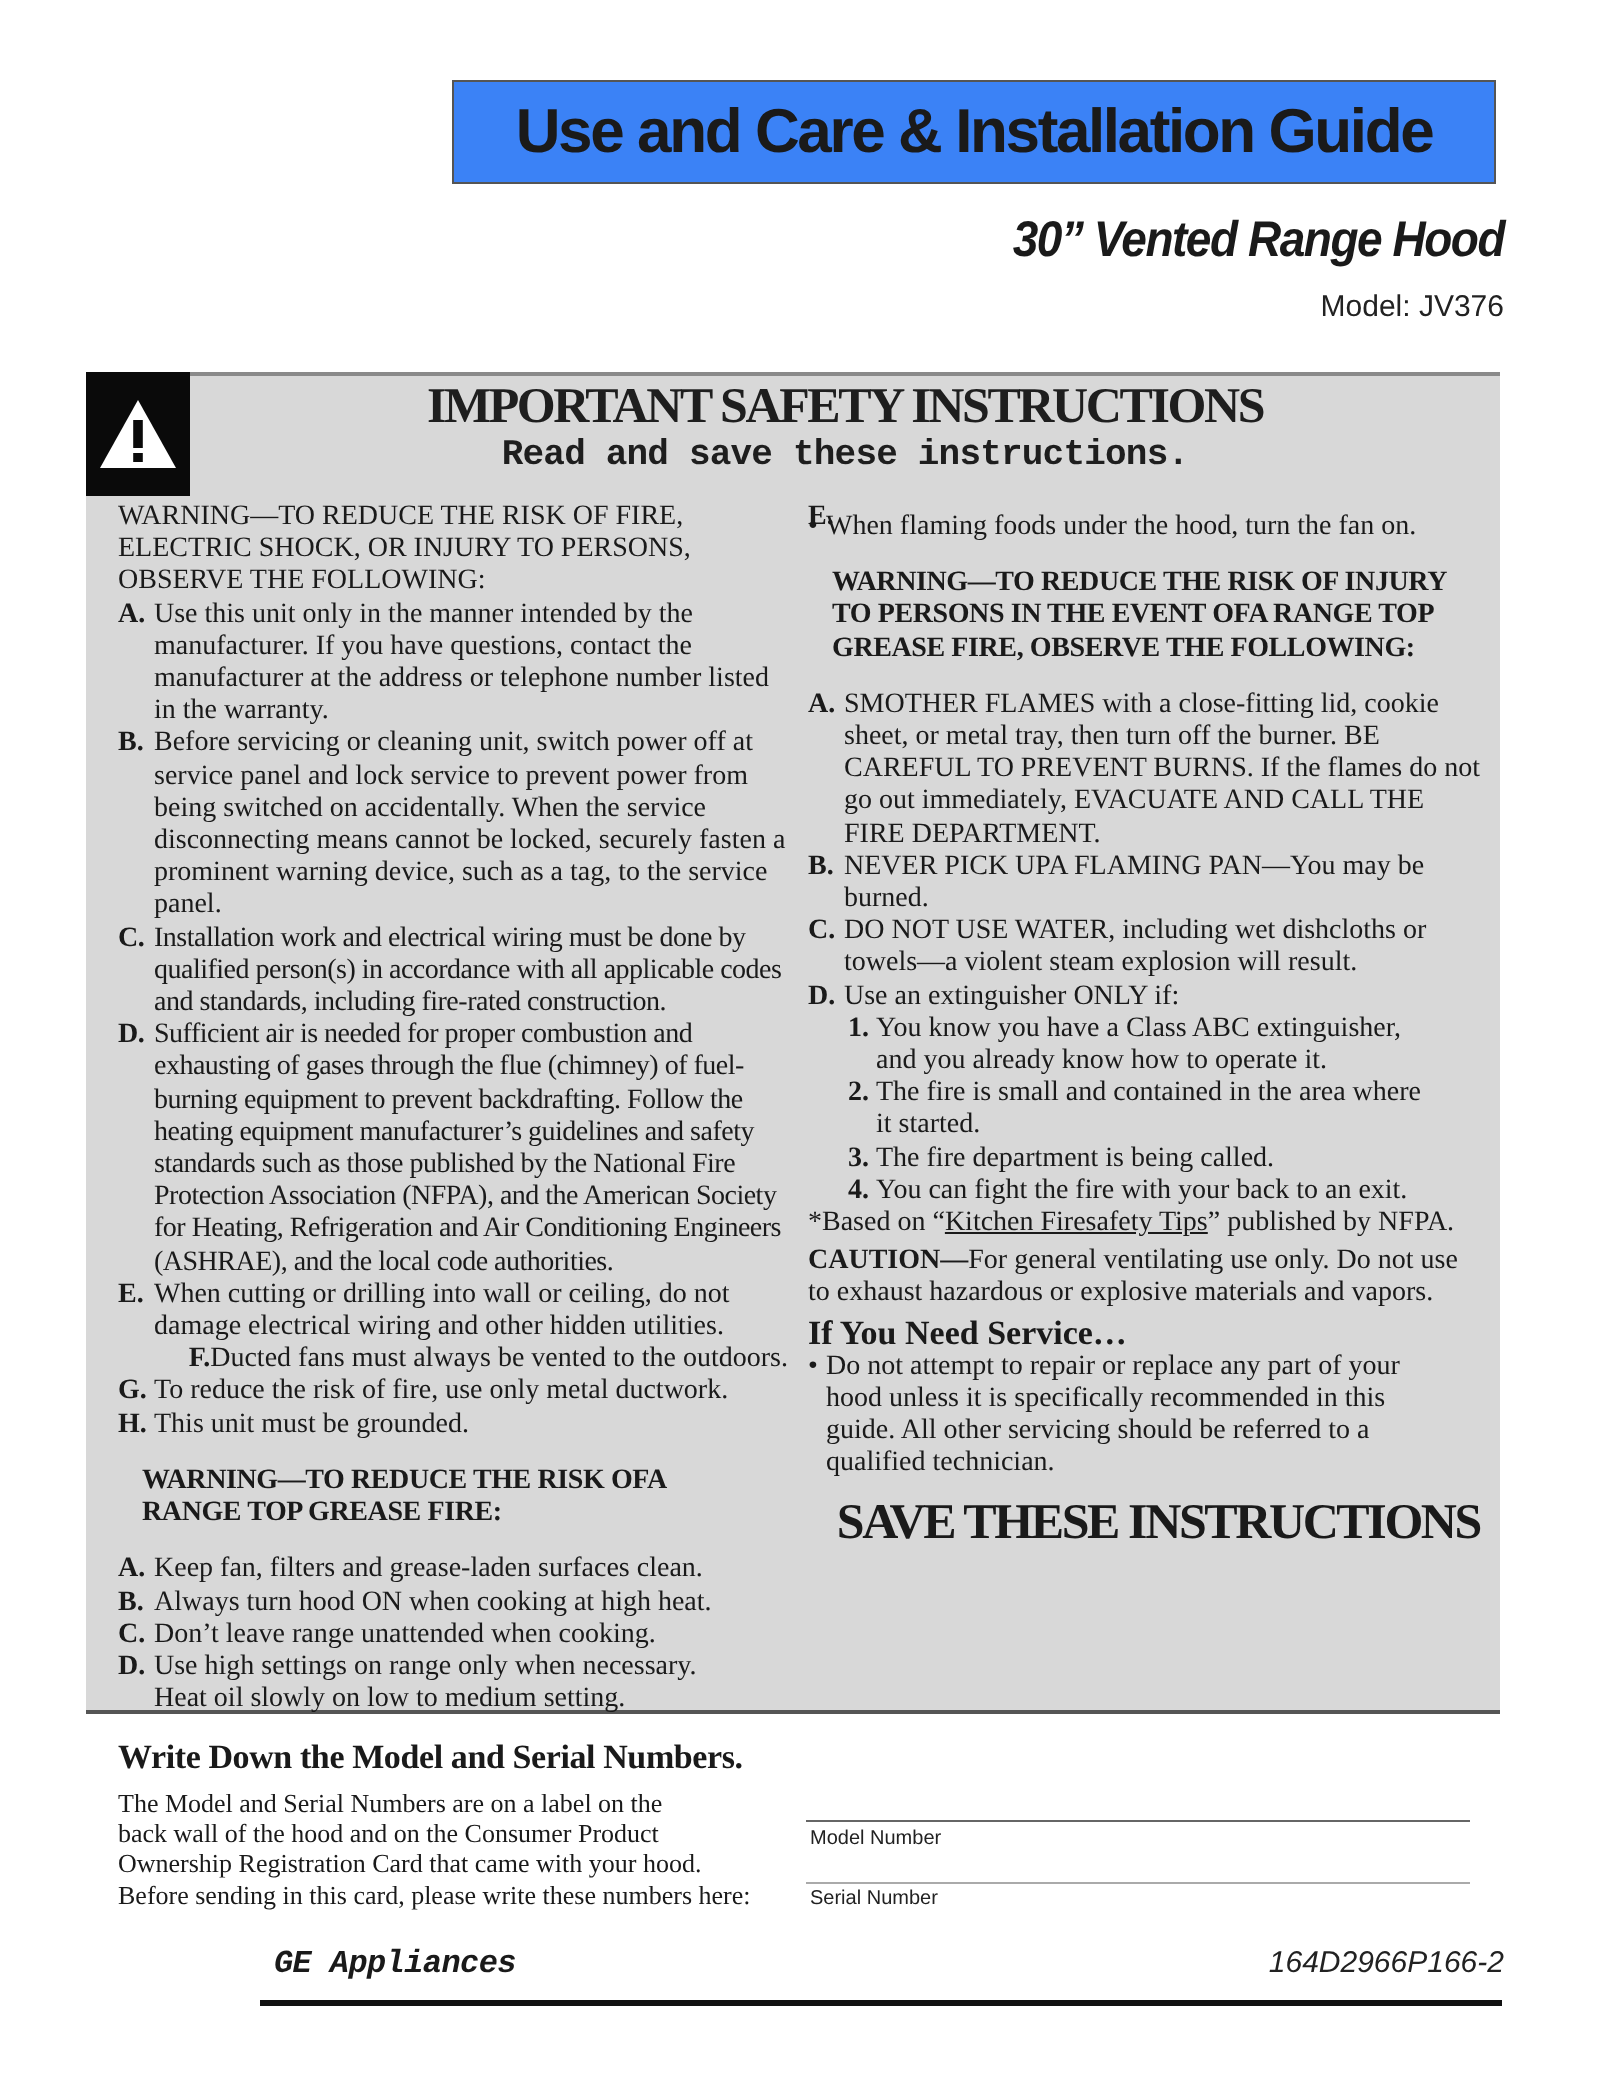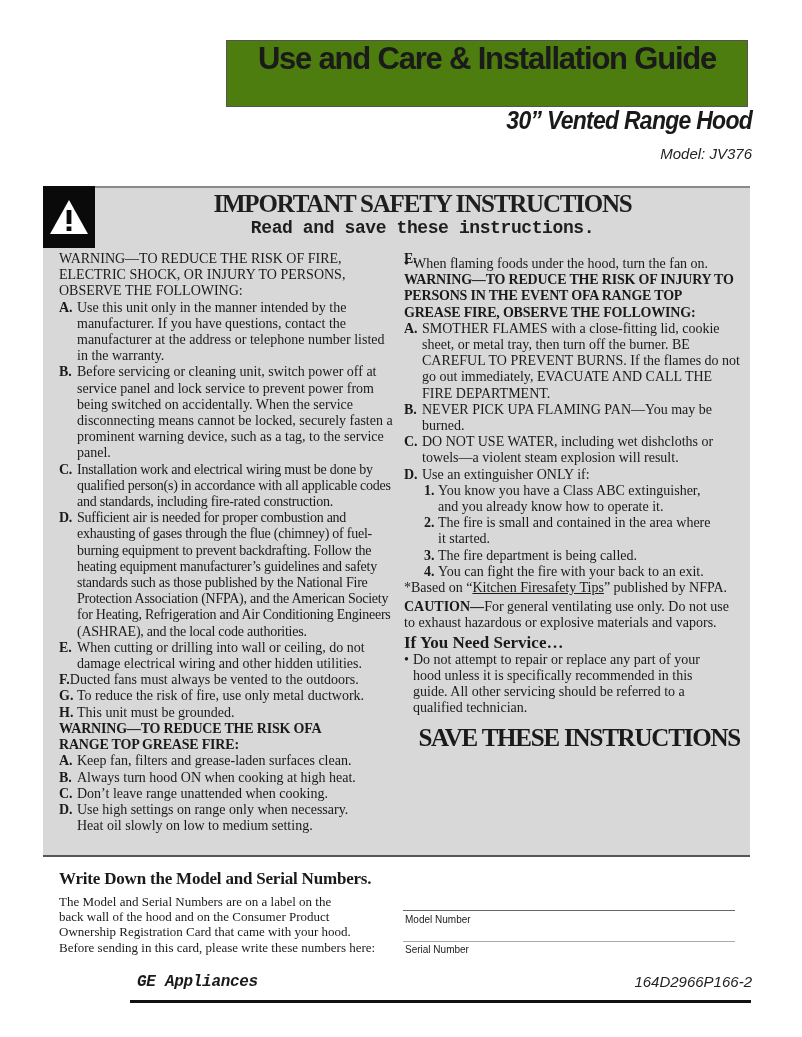--- a/index.html
+++ b/index.html
@@ -1,35 +1,35 @@
 <!DOCTYPE html>
 <html><head>
 <meta charset="utf-8">
 <style>
   html, body { margin: 0; padding: 0; background: #ffffff; }
   body { width: 802px; height: 1037px; position: relative; overflow: hidden; color: #1a1a1a; }
   .serif { font-family: "Liberation Serif", "DejaVu Serif", serif; }
 
   .title-box {
-    position: absolute; left: 226px; top: 40px; width: 522px; height: 67px;
-    background: #4d7c0f; border: 1px solid #555; box-sizing: border-box;
-    display: flex; align-items: flex-start; justify-content: center;
+    position: absolute; left: 226px; top: 40px; width: 522px; height: 52px;
+    background: #3b82f6; border: 1px solid #555; box-sizing: border-box;
+    display: flex; align-items: center; justify-content: center;
   }
   .title-box span {
     font-family: "Liberation Sans", "DejaVu Sans", sans-serif; font-weight: bold;
     font-size: 31px; letter-spacing: -1.2px; color: #1a1a1a; white-space: nowrap;
   }
   .subtitle {
     position: absolute; right: 50px; top: 106px; font-family: "Liberation Sans", sans-serif;
     font-weight: bold; font-style: italic; font-size: 25px; letter-spacing: -0.8px;
     transform: scaleX(0.92); transform-origin: right center; white-space: nowrap;
   }
   .model {
     position: absolute; right: 50px; top: 145px; font-family: "Liberation Sans", sans-serif;
-    font-style: italic; font-size: 15px; color: #222; white-space: nowrap;
+    font-size: 15px; color: #222; white-space: nowrap;
   }
 
   .panel {
     position: absolute; left: 43px; top: 186px; width: 707px; height: 671px;
     background: #d8d8d8; border-top: 2px solid #8a8a8a; border-bottom: 2px solid #555;
     box-sizing: border-box;
   }
   .warn-box {
     position: absolute; left: 43px; top: 186px; width: 52px; height: 62px; background: #0a0a0a;
     display: flex; align-items: center; justify-content: center;
@@ -45,24 +45,24 @@
     letter-spacing: -0.4px; color: #1e1e1e; white-space: nowrap;
   }
 
   .col { position: absolute; font-family: "Liberation Serif", serif; font-size: 14px; line-height: 16.2px; color: #1a1a1a; }
   .col-left { left: 59px; top: 251px; width: 335px; }
   .col-right { left: 404px; top: 251px; width: 336px; }
   .para { margin: 0; }
   .gap { margin-top: 3px; }
   .item { position: relative; padding-left: 18px; margin: 0; }
   .item .lbl { position: absolute; left: 0; top: 0; font-weight: bold; }
-  .item.flat { padding-left: 0; }
+  .item.flat { padding-left: 0; text-align: right; }
   .sub-item { position: relative; padding-left: 34px; margin: 0; }
   .sub-item .lbl { position: absolute; left: 20px; top: 0; font-weight: bold; }
-  .bold-head { font-weight: bold; letter-spacing: -0.2px; margin: 0; }
+  .bold-head { font-weight: bold; letter-spacing: -0.2px; margin: 12px; }
   .bullet { position: relative; padding-left: 9px; margin: 0; }
   .bullet .dot { position: absolute; left: 0; top: 0; }
   .tight { letter-spacing: -0.25px; }
   .u { text-decoration: underline; }
   .service-head { font-weight: bold; font-size: 17px; line-height: 19px; margin: 1px 0 0 0; }
   .save-big {
     font-weight: bold; font-size: 25px; letter-spacing: -1.2px; text-align: right;
     margin-top: 14px; white-space: nowrap;
   }
 

